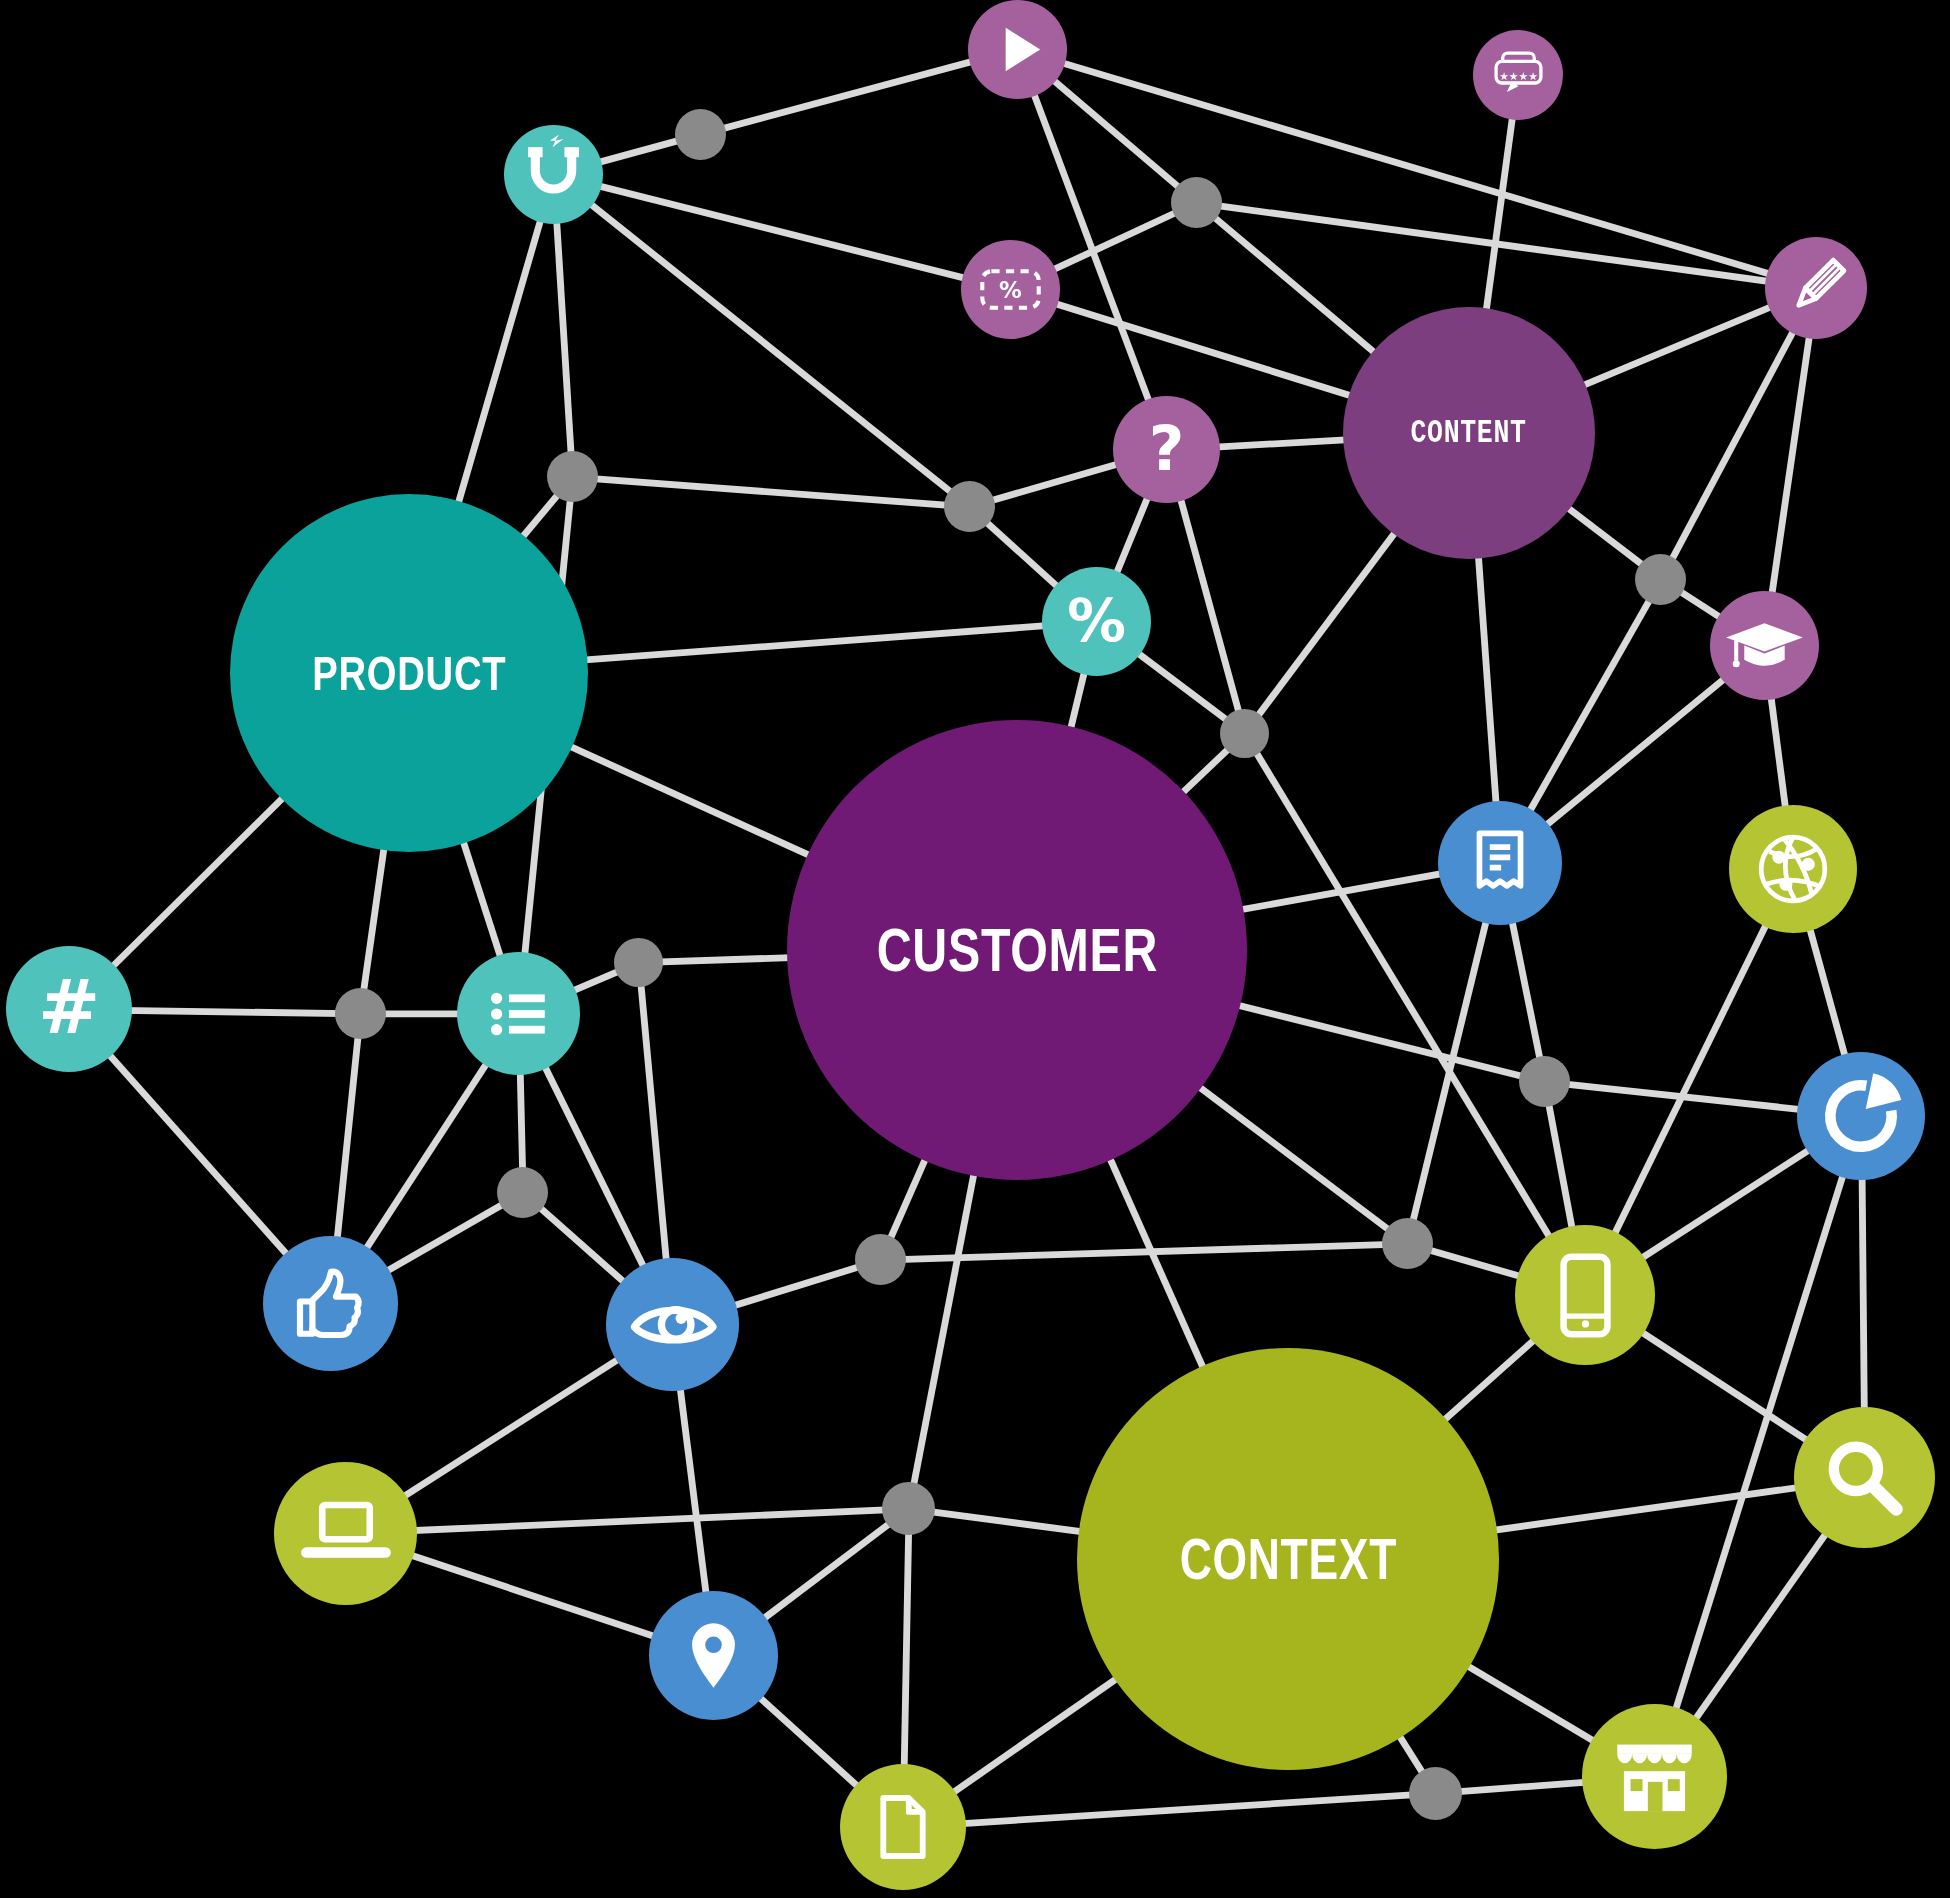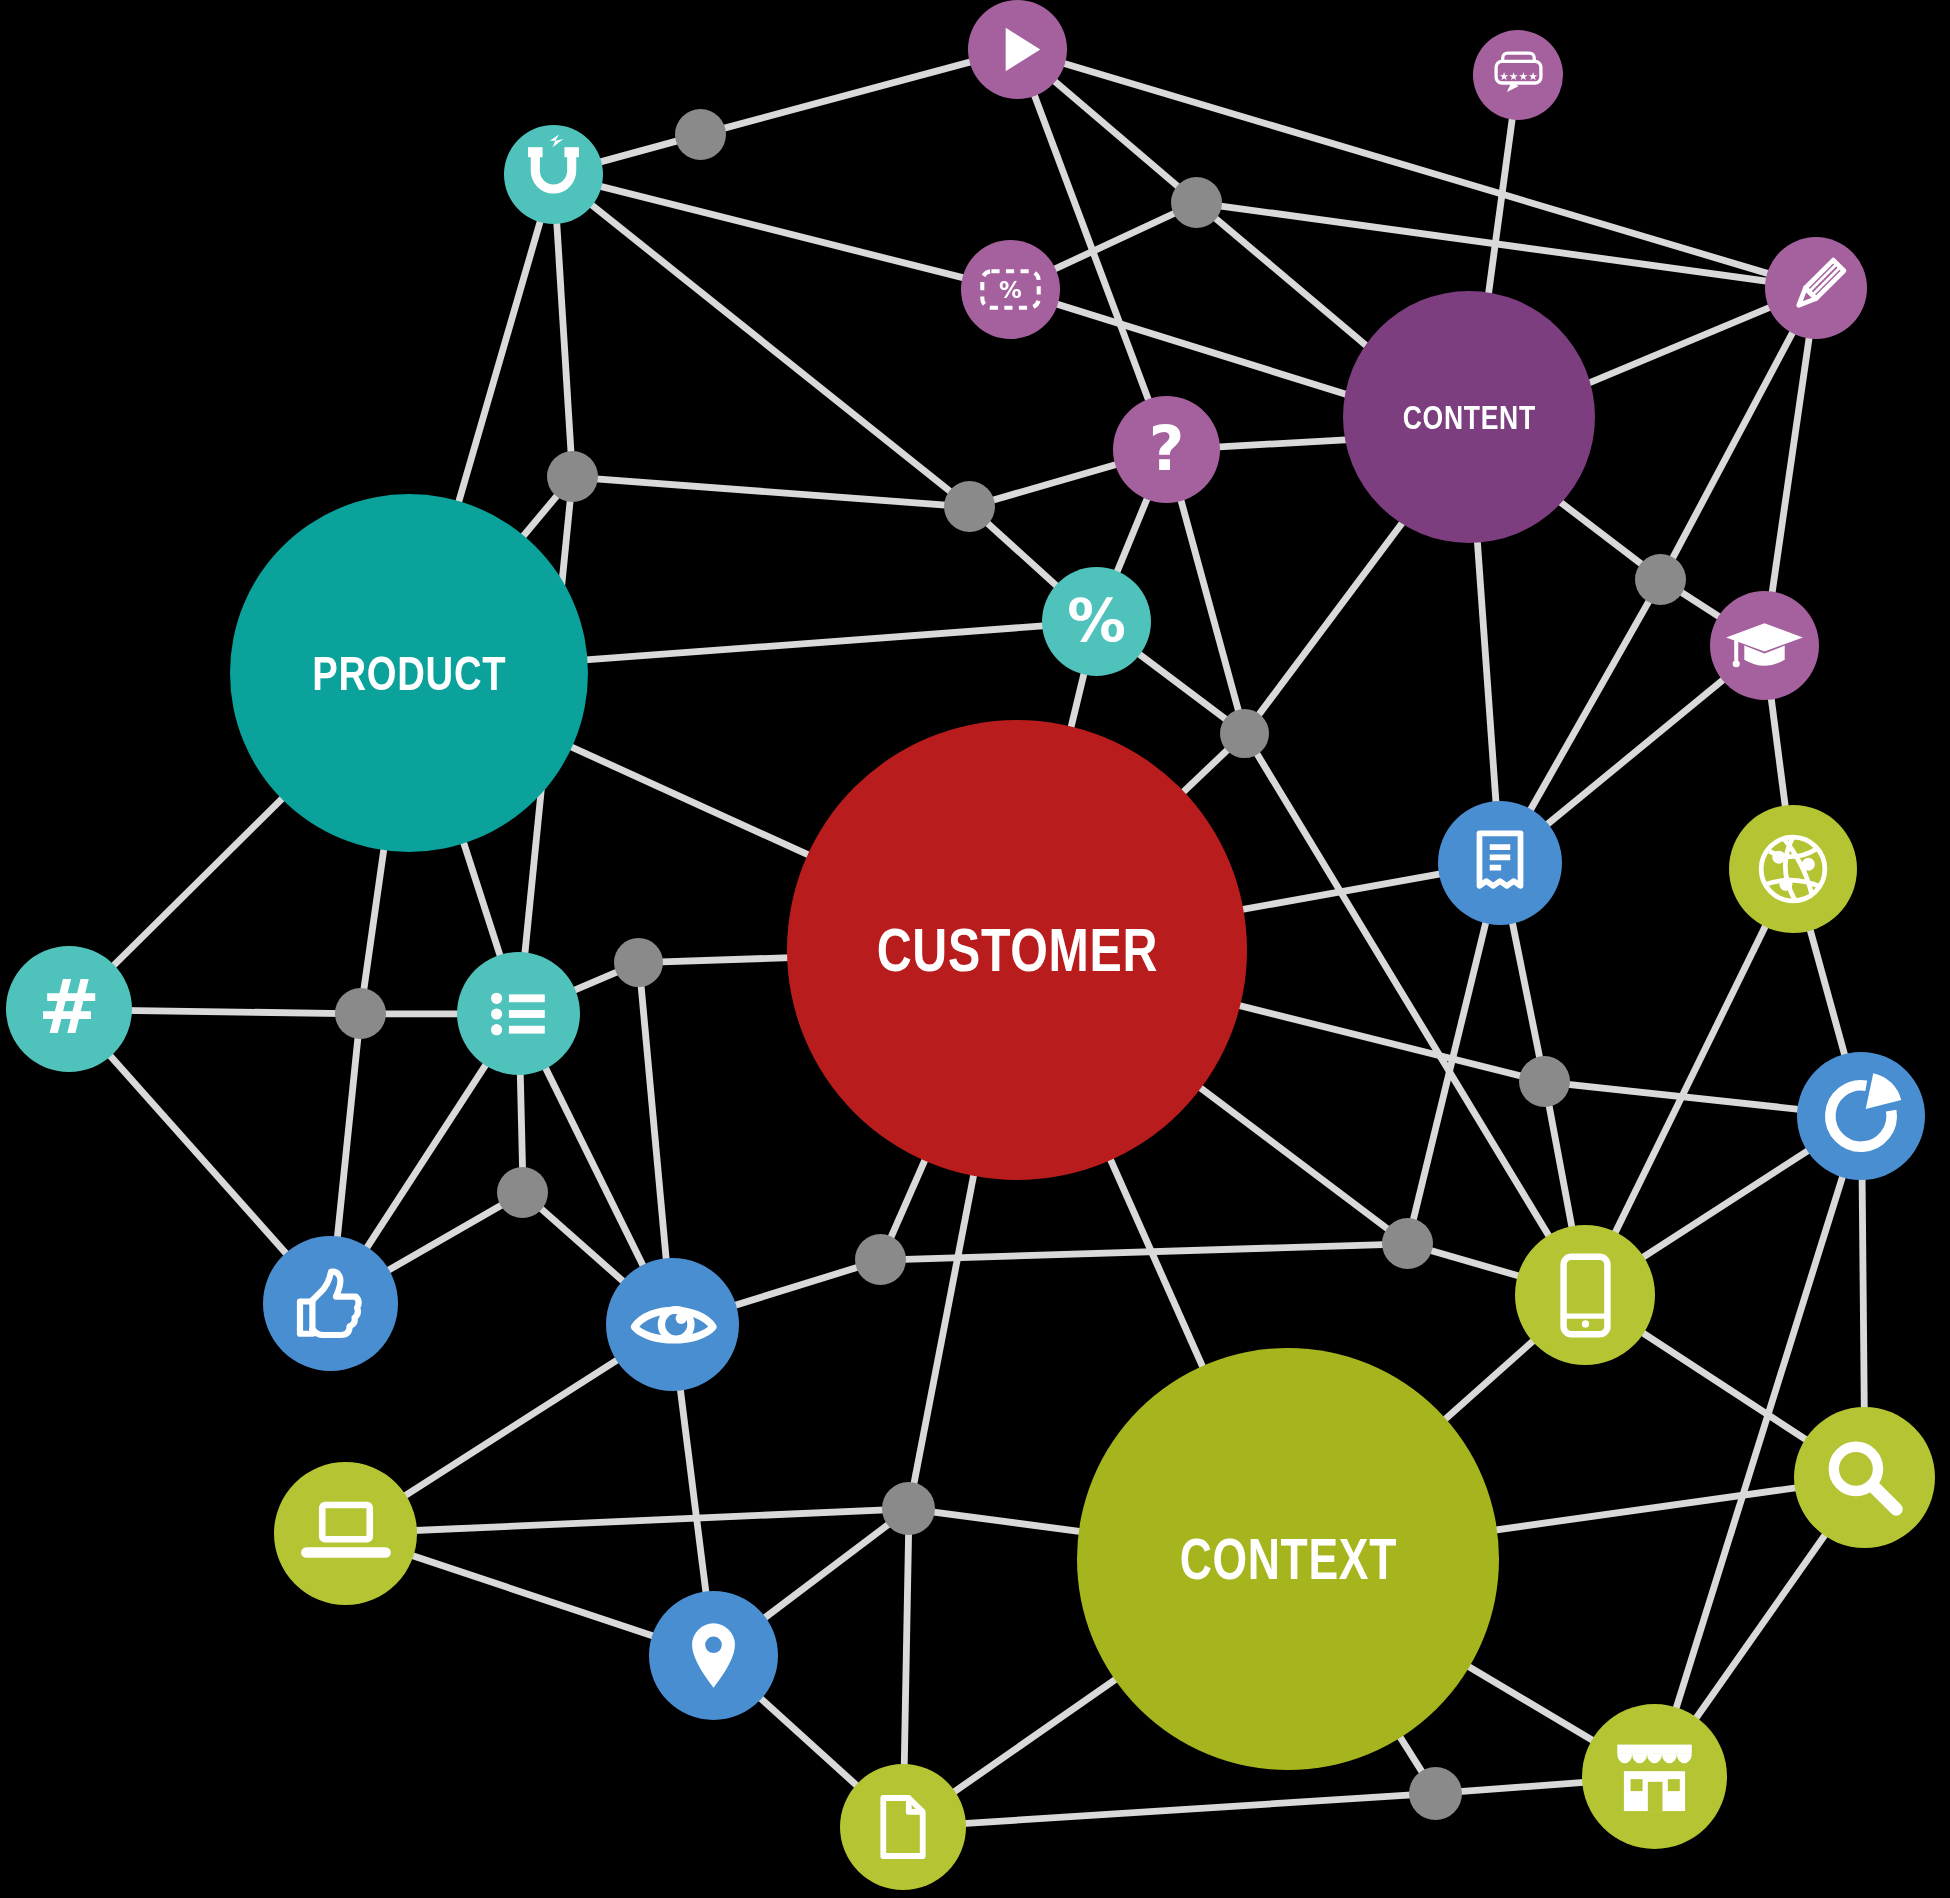--- a/index.html
+++ b/index.html
@@ -105,24 +105,24 @@
       <line x1="1512" y1="1830" x2="1685" y2="2105" stroke="#d9d9d9" stroke-width="8"></line>
       <line x1="1512" y1="1830" x2="1942" y2="2086" stroke="#d9d9d9" stroke-width="8"></line>
       <line x1="1512" y1="1830" x2="2189" y2="1735" stroke="#d9d9d9" stroke-width="8"></line>
       <line x1="1512" y1="1830" x2="1860" y2="1520" stroke="#d9d9d9" stroke-width="8"></line>
       <line x1="2189" y1="1735" x2="1942" y2="2086" stroke="#d9d9d9" stroke-width="8"></line>
     </svg>
   <div id="node-layer">
       <div class="node hub" style="left: 230px; top: 494px; width: 358px; height: 358px; background: rgb(10, 162, 155);">
         <span class="hub-label" style="font-size: 49px;">PRODUCT</span>
       </div>
-      <div class="node hub" style="left: 787px; top: 720px; width: 460px; height: 460px; background: #b91c1c;">
+      <div class="node hub" style="left: 787px; top: 720px; width: 460px; height: 460px; background: #701a75;">
         <span class="hub-label" style="font-size: 62px;">CUSTOMER</span>
       </div>
-      <div class="node hub" style="left: 1343px; top: 291px; width: 252px; height: 252px; background: rgb(124, 62, 126);">
+      <div class="node hub" style="left: 1343px; top: 307px; width: 252px; height: 252px; background: rgb(124, 62, 126); font-family: Liberation Mono, monospace;">
         <span class="hub-label" style="font-size: 34px;">CONTENT</span>
       </div>
       <div class="node hub" style="left: 1077px; top: 1348px; width: 422px; height: 422px; background: rgb(166, 181, 30);">
         <span class="hub-label" style="font-size: 57px;">CONTEXT</span>
       </div>
       <div class="node icon" style="left: 504px; top: 125px; width: 99px; height: 99px; background: rgb(79, 194, 187);">
         <span class="icon-wrap">
           <svg width="91" height="91" viewBox="-50 -50 100 100">
             <g fill="none" stroke="#ffffff" stroke-width="10">
               <path d="M-20,-28 v24 a20,20 0 0 0 40,0 v-24"></path>

